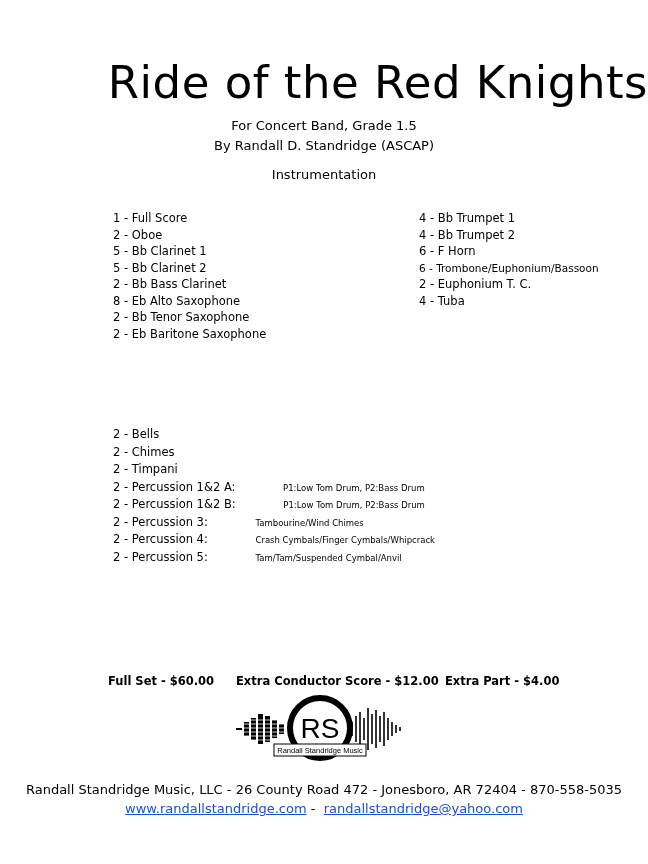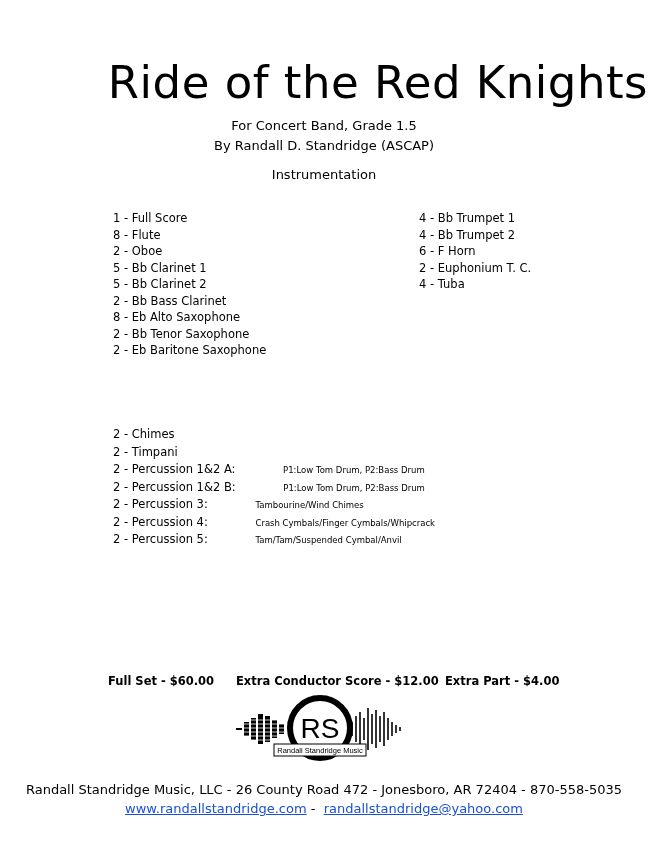--- a/index.html
+++ b/index.html
@@ -19,39 +19,40 @@
 </head>
 <body>
 
 <h1 class="title">Ride of the Red Knights</h1>
 <div class="sub" style="top:118px">For Concert Band, Grade 1.5</div>
 <div class="sub" style="top:138px">By Randall D. Standridge (ASCAP)</div>
 <div class="sub" style="top:167px">Instrumentation</div>
 
 <div class="list" style="left:113px; top:210px">
   <div>1 - Full Score</div>
-  <div>8 - Flute</div>
   <div>2 - Oboe</div>
   <div>5 - Bb Clarinet 1</div>
   <div>5 - Bb Clarinet 2</div>
   <div>2 - Bb Bass Clarinet</div>
   <div>8 - Eb Alto Saxophone</div>
   <div>2 - Bb Tenor Saxophone</div>
   <div>2 - Eb Baritone Saxophone</div>
 </div>
 
 <div class="list" style="left:419px; top:210px">
   <div>4 - Bb Trumpet 1</div>
   <div>4 - Bb Trumpet 2</div>
   <div>6 - F Horn</div>
+  <div style="font-size:10.5px">6 - Trombone/Euphonium/Bassoon</div>
   <div>2 - Euphonium T. C.</div>
   <div>4 - Tuba</div>
 </div>
 
 <div class="list" style="left:113px; top:426px">
+  <div><span>2 - Bells</span><span class="small"></span></div>
   <div><span>2 - Chimes</span><span class="small"></span></div>
   <div><span>2 - Timpani</span><span class="small"></span></div>
   <div><span>2 - Percussion 1&amp;2 A: </span><span class="small">P1:Low Tom Drum, P2:Bass Drum</span></div>
   <div><span>2 - Percussion 1&amp;2 B: </span><span class="small">P1:Low Tom Drum, P2:Bass Drum</span></div>
   <div><span>2 - Percussion 3: </span><span class="small">Tambourine/Wind Chimes</span></div>
   <div><span>2 - Percussion 4: </span><span class="small">Crash Cymbals/Finger Cymbals/Whipcrack</span></div>
   <div><span>2 - Percussion 5: </span><span class="small">Tam/Tam/Suspended Cymbal/Anvil</span></div>
 </div>
 
 <div class="prices" style="left:108px">Full Set - $60.00</div>

